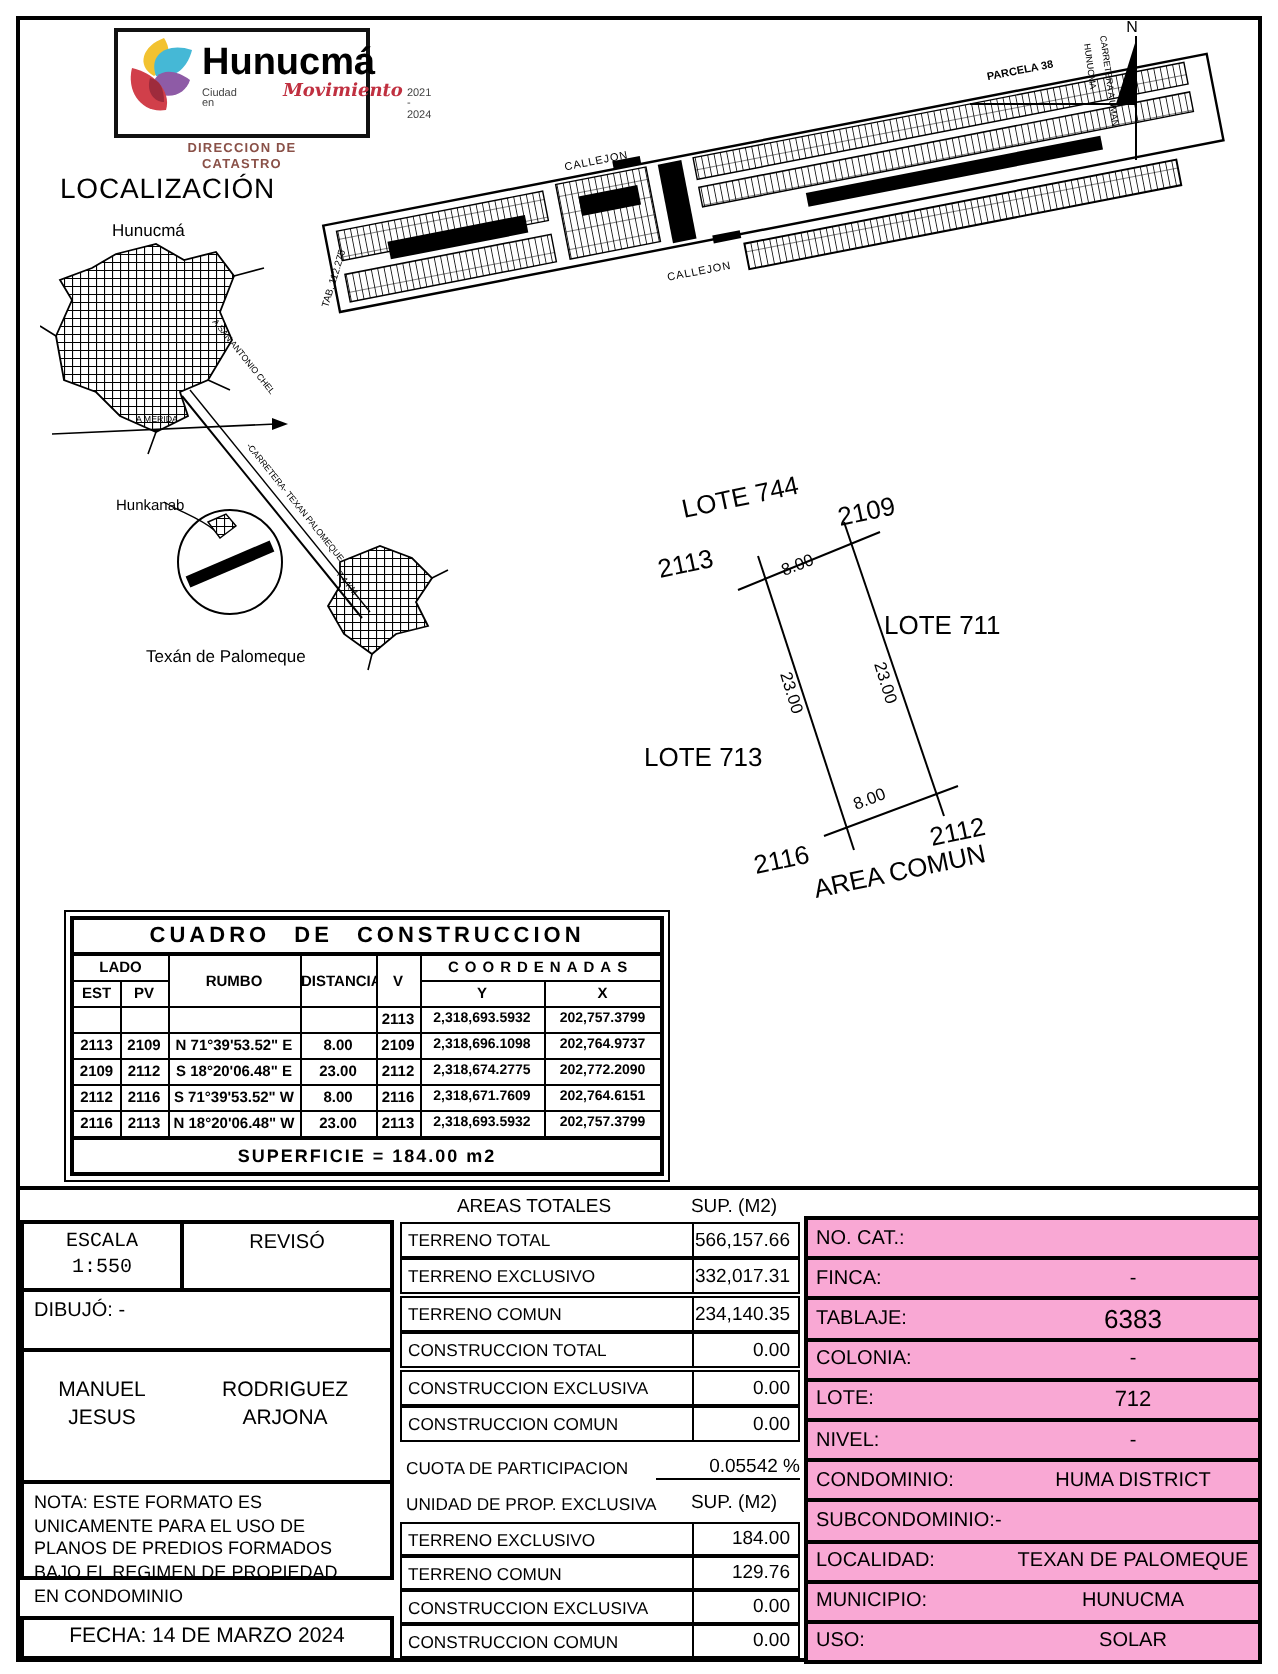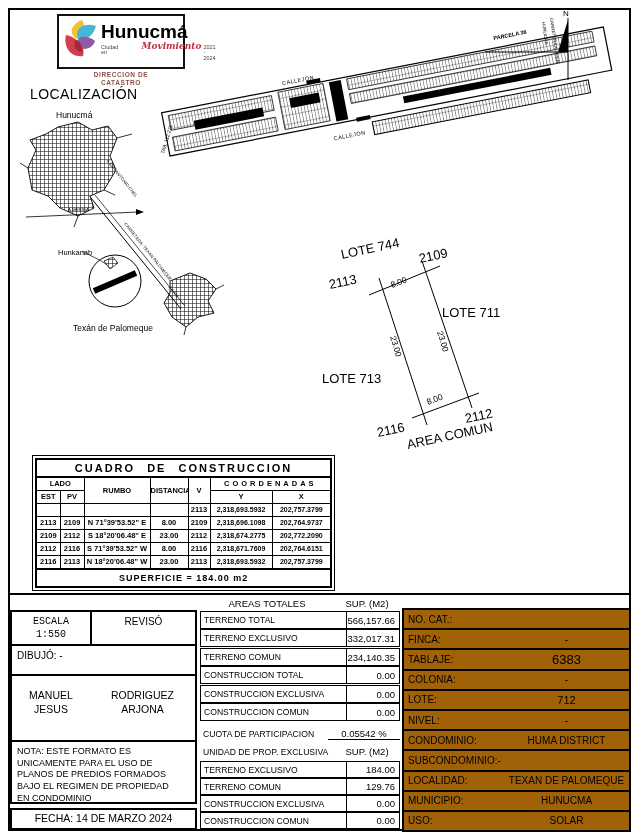--- a/index.html
+++ b/index.html
@@ -34,42 +34,42 @@
   .cuadro .num{font-size:7px;}
 
   
   .bx{position:absolute;border:2px solid #000;box-sizing:border-box;background:#fff;}
   .escala-box{left:10px;top:610px;width:187px;height:36px;display:flex;}
   .escala-cell{width:78px;border-right:2px solid #000;display:flex;flex-direction:column;align-items:center;justify-content:center;font-size:10px;gap:2px;font-family:Liberation Mono, monospace;}
   .reviso-cell{flex:1;text-align:center;font-size:10px;padding-top:4px;}
   .dibujo-box{left:10px;top:644px;width:187px;height:32px;font-size:10px;padding:4px 5px;}
   .name-box{left:10px;top:674px;width:187px;height:68px;display:flex;justify-content:flex-end;
             align-items:center;text-align:center;font-size:10.5px;line-height:1.3;padding-bottom:10px;}
-  .nota-box{left:10px;top:740px;width:187px;height:64px;font-size:9px;line-height:1.3;padding:4px 14px 2px 5px;}
+  .nota-box{left:10px;top:740px;width:187px;height:50px;font-size:9px;line-height:1.3;padding:4px 14px 2px 5px;}
   .fecha-box{left:10px;top:808px;width:187px;height:22px;text-align:center;font-size:10.5px;line-height:17px;}
 
   
   .areas-head{left:200px;top:598px;width:200px;display:flex;font-size:9.5px;}
   .areas-head .ah-label{flex:1;text-align:center;}
   .areas-head .ah-sup{width:66px;text-align:center;}
   .arow{position:absolute;left:200px;width:200px;height:18px;display:flex;}
   .arow .al{flex:1;border:1.5px solid #000;box-sizing:border-box;display:flex;align-items:center;padding-left:3px;
             font-size:8.6px;white-space:nowrap;overflow:hidden;}
   .arow .av{width:54px;border:1.5px solid #000;border-left:1.5px solid #000;margin-left:-1px;box-sizing:border-box;
             display:flex;align-items:center;justify-content:flex-end;padding-right:4px;font-size:9.5px;}
   .cuota-row{left:200px;top:728px;width:200px;display:flex;align-items:center;}
   .cuota-row .cl{flex:1;font-size:8.6px;padding-left:3px;}
-  .cuota-row .cv{width:72px;text-align:center;font-size:9.5px;border-bottom:1.5px solid #000;}
+  .cuota-row .cv{width:72px;text-align:right;font-size:9.5px;border-bottom:1.5px solid #000;}
   .unidad-row{left:200px;top:746px;width:200px;display:flex;align-items:center;}
   .unidad-row .ul{flex:1;font-size:8.6px;padding-left:3px;}
   .unidad-row .us{width:66px;text-align:center;font-size:9.5px;}
 
   
   .ficha{left:402px;top:608px;width:229px;height:224px;display:flex;flex-direction:column;}
-  .frow{flex:1;border:2px solid #000;margin-top:-2px;box-sizing:border-box;display:flex;align-items:center;padding-left:4px;background:#a16207;}
+  .frow{flex:1;border:2px solid #000;margin-top:-2px;box-sizing:border-box;display:flex;align-items:center;padding-left:4px;background:#f9a8d4;}
   .frow:first-child{margin-top:0;}
   .frow .flab{width:96px;font-size:10px;white-space:nowrap;}
   .frow .fval{flex:1;text-align:center;font-size:10px;white-space:nowrap;}
   .frow.big .fval{font-size:13px;}
   .frow.med .fval{font-size:11px;}
   svg text{font-family:"Liberation Sans",sans-serif;fill:#000;}
 </style>
 </head>
 <body>
 

